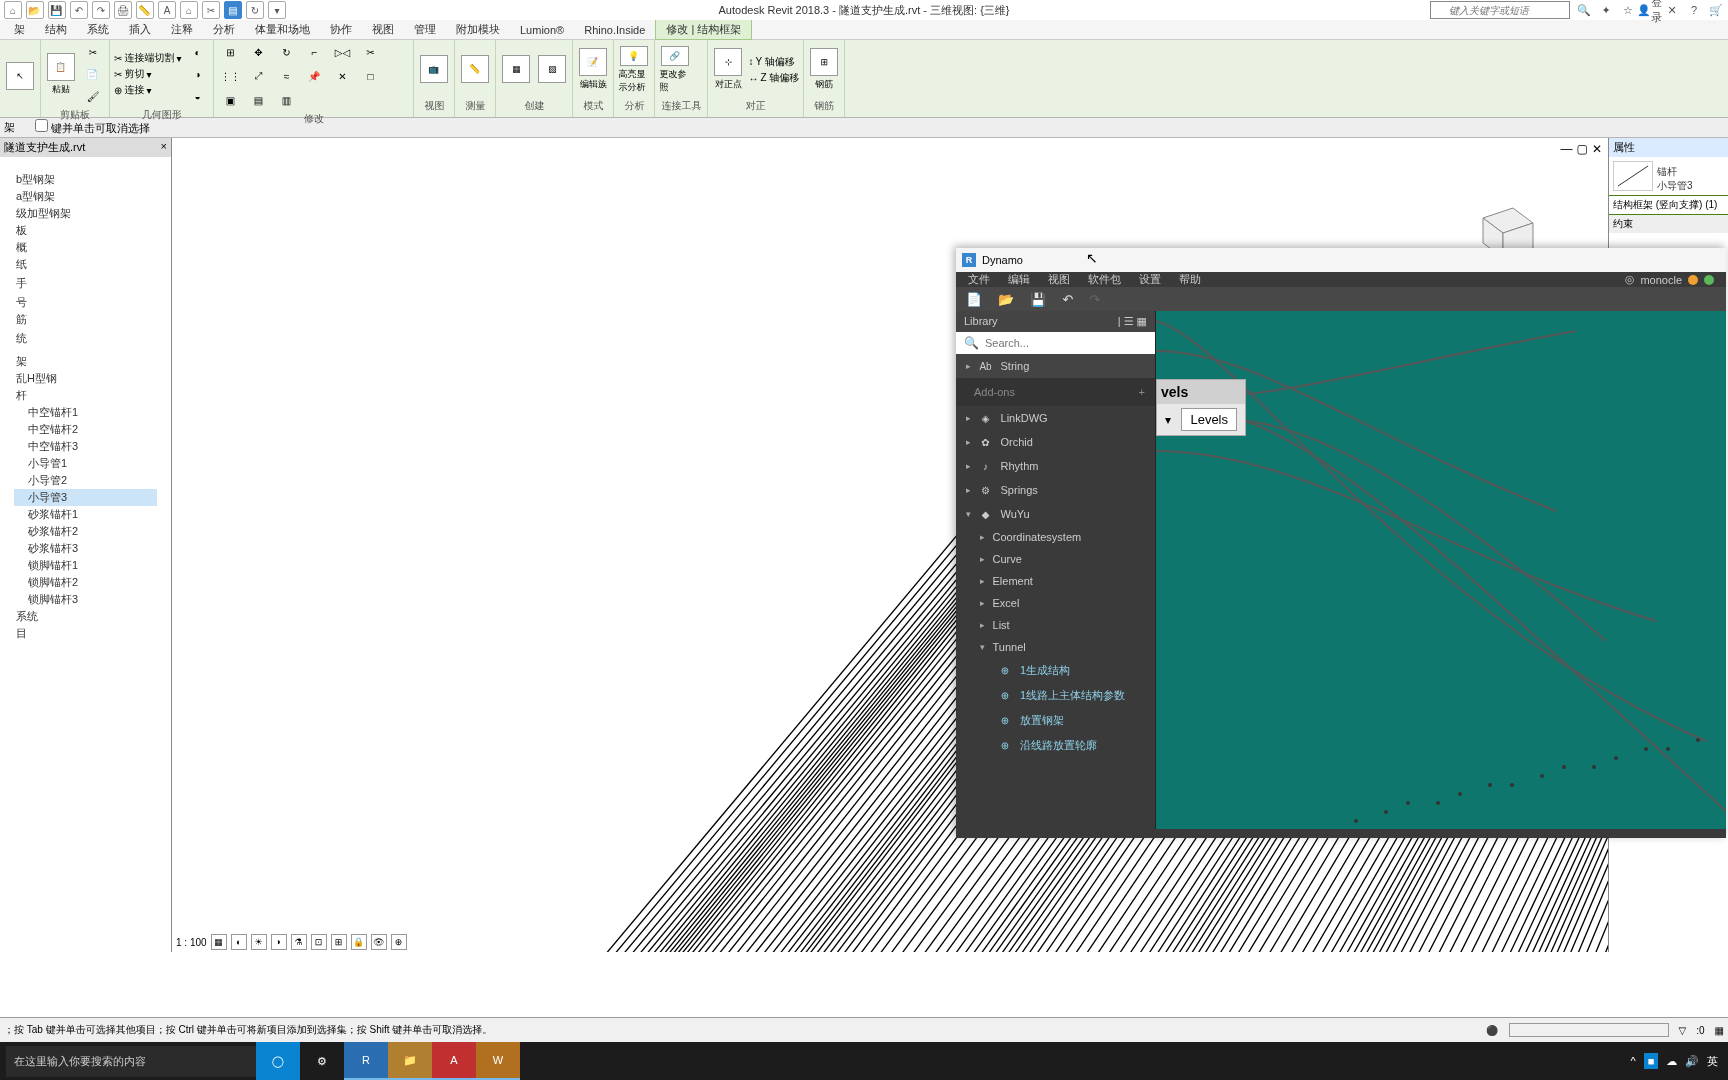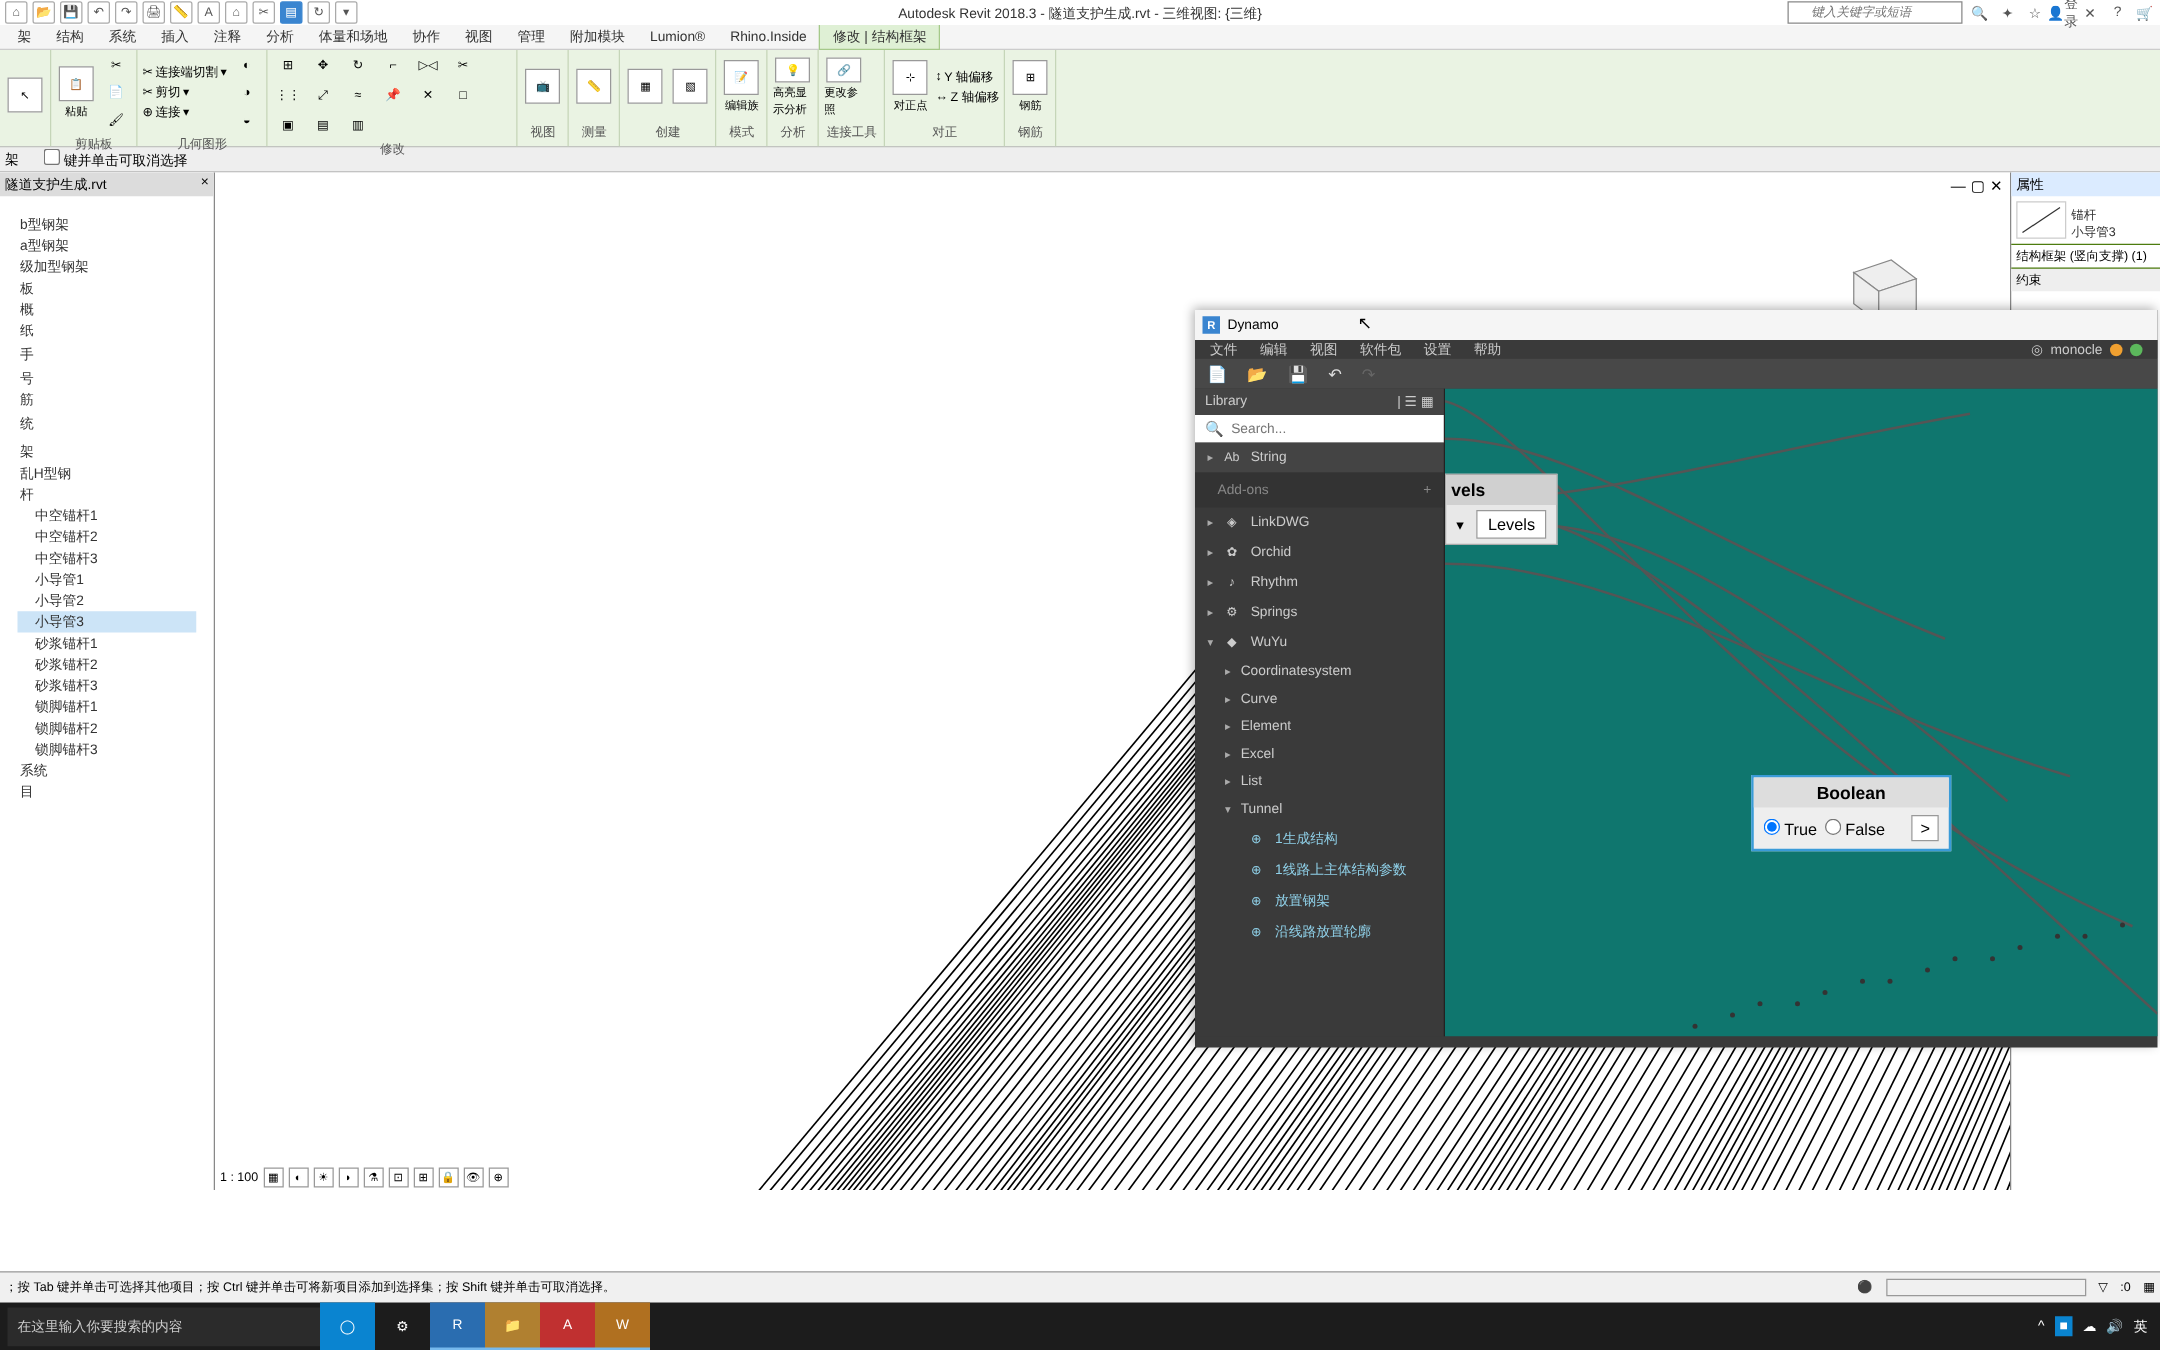--- a/index.html
+++ b/index.html
@@ -741,28 +741,20 @@
             <circle cx="542" cy="429" r="2"></circle>
           </g>
       </svg>
       <div class="node-levels">
         <div class="node-levels-title">vels</div>
         <div class="node-levels-body">
           <span>▾</span>
           <span class="node-levels-port">Levels</span>
         </div>
       </div>
-      <div class="node-bool">
-        <div class="node-bool-title">Boolean</div>
-        <div class="node-bool-body">
-          <label><input type="radio" checked="" style=""> <span>True</span></label>
-          <label><input type="radio" style=""> <span>False</span></label>
-          <span class="node-bool-out">&gt;</span>
-        </div>
-      </div>
     </div>
   </div>
 </div>
 
 <div class="cursor">↖</div>
 
 <div class="taskbar">
   <div class="task-search">在这里输入你要搜索的内容</div>
   <div class="task-item" style="background:#0a84d0">◯</div>
   <div class="task-item">⚙</div>

